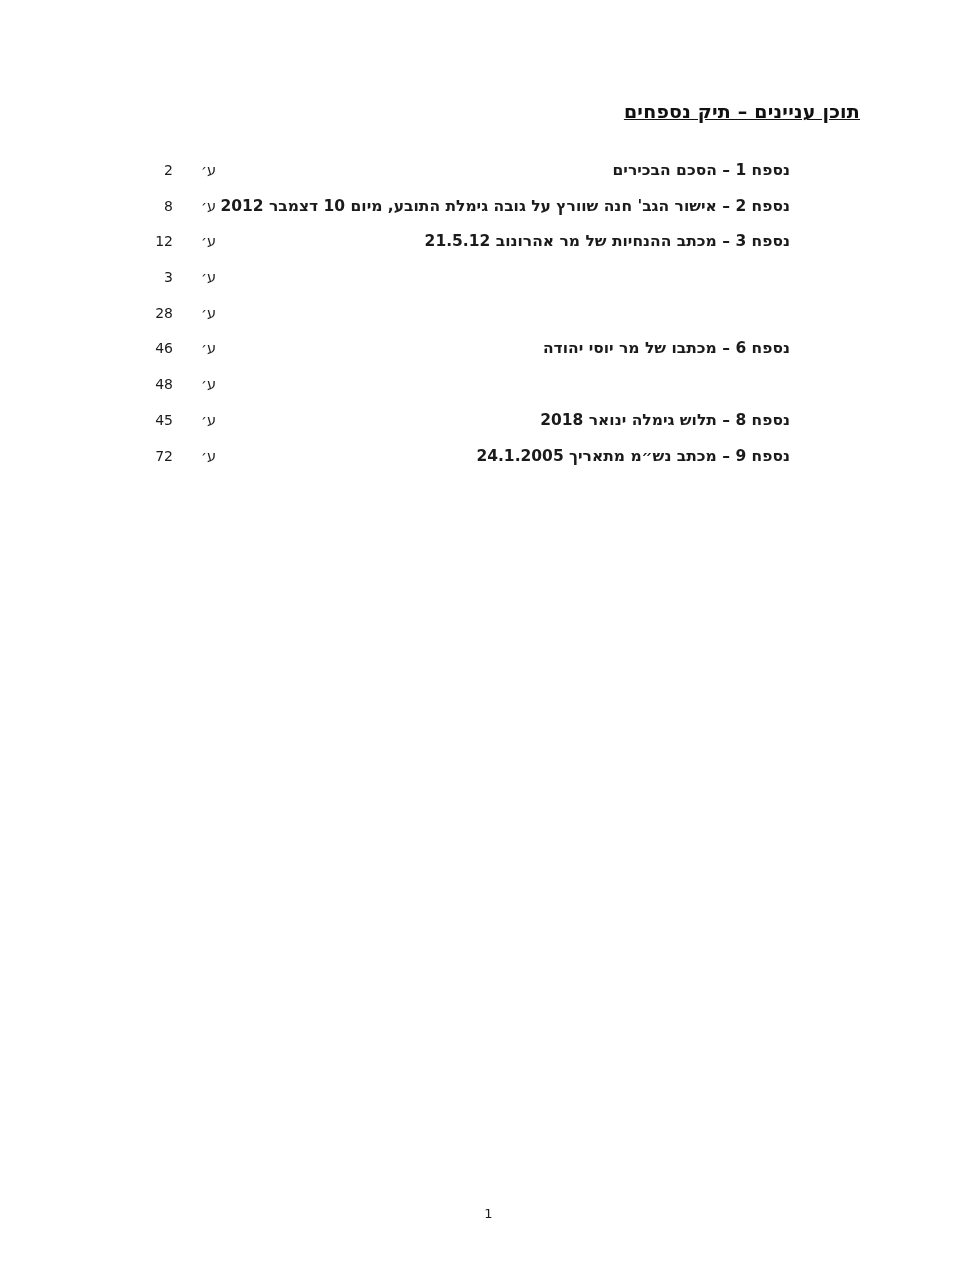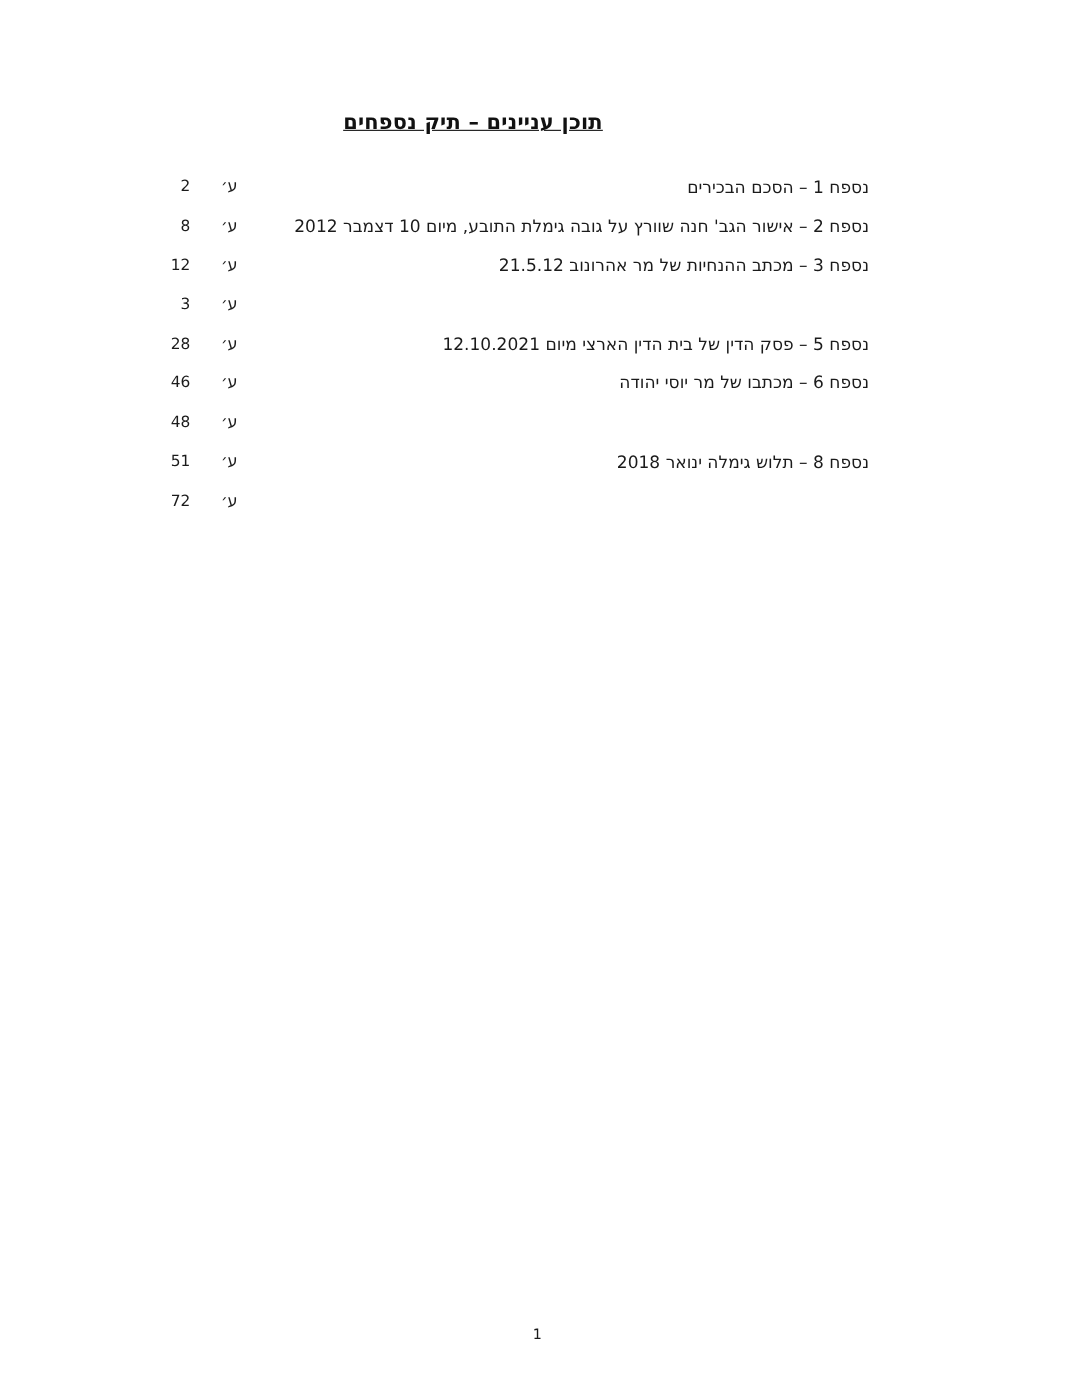--- a/index.html
+++ b/index.html
@@ -14,21 +14,21 @@
     overflow: hidden;
     font-family: "DejaVu Sans", sans-serif;
     color: #1b1b1b;
   }
   .doc-title {
     position: absolute;
     top: 100px;
     left: 0;
     width: 860px;
     margin: 0;
-    text-align: center;
+    text-align: right;
     direction: rtl;
     font-size: 19px;
     font-weight: bold;
     text-decoration: underline;
     letter-spacing: 0.2px;
     color: #111111;
   }
   .toc {
     position: absolute;
     top: 157px;
@@ -41,20 +41,21 @@
   }
   .toc-label {
     position: absolute;
     top: 4px;
     right: 0;
     direction: rtl;
     unicode-bidi: plaintext;
     white-space: nowrap;
     font-size: 15.5px;
     color: #1b1b1b;
+    font-weight: bold;
   }
   .toc-pageref {
     position: absolute;
     top: 5px;
     left: 0;
     width: 63px;
     display: flex;
     direction: rtl;
     justify-content: space-between;
     align-items: baseline;
@@ -112,21 +113,20 @@
   </div>
 
   <div class="toc-row">
     <span class="toc-pageref">
       <span class="page-marker">ע׳</span>
       <span class="page-num">3</span>
     </span>
   </div>
 
   <div class="toc-row">
-    <span class="toc-label">נספח 5 – פסק הדין של בית הדין הארצי מיום 12.10.2021</span>
     <span class="toc-pageref">
       <span class="page-marker">ע׳</span>
       <span class="page-num">28</span>
     </span>
   </div>
 
   <div class="toc-row">
     <span class="toc-label">נספח 6 – מכתבו של מר יוסי יהודה</span>
     <span class="toc-pageref">
       <span class="page-marker">ע׳</span>
@@ -138,25 +138,26 @@
     <span class="toc-pageref">
       <span class="page-marker">ע׳</span>
       <span class="page-num">48</span>
     </span>
   </div>
 
   <div class="toc-row">
     <span class="toc-label">נספח 8 – תלוש גימלה ינואר 2018</span>
     <span class="toc-pageref">
       <span class="page-marker">ע׳</span>
-      <span class="page-num">51</span>
+      <span class="page-num">45</span>
     </span>
   </div>
 
   <div class="toc-row">
+    <span class="toc-label">נספח 9 – מכתב נש״מ מתאריך 24.1.2005</span>
     <span class="toc-pageref">
       <span class="page-marker">ע׳</span>
       <span class="page-num">72</span>
     </span>
   </div>
 
 </div>
 
 <div class="footer-num">1</div>
 

